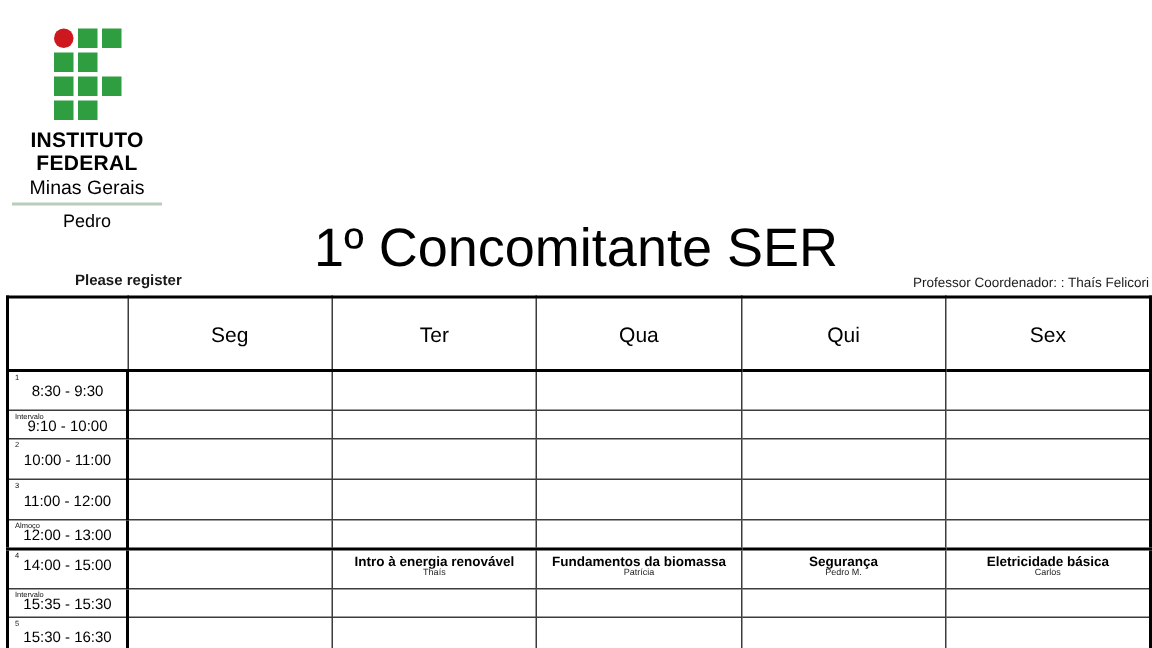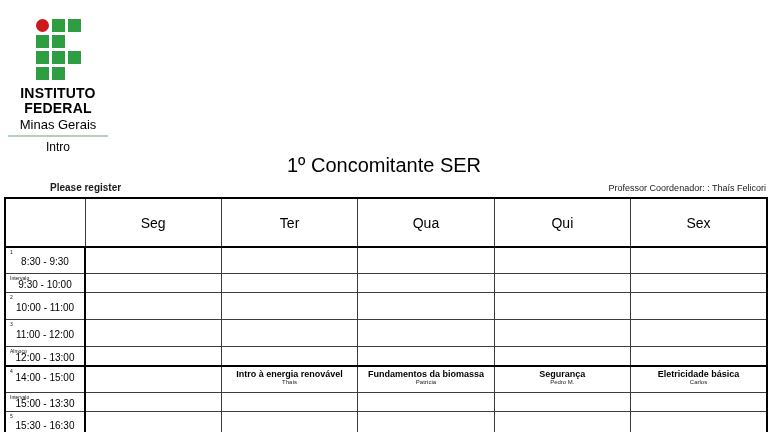--- a/index.html
+++ b/index.html
@@ -21,21 +21,21 @@
   .inst-line{font-weight:bold;font-size:14px;line-height:15px;letter-spacing:.2px;}
   .region-line{font-size:13px;line-height:15px;margin-top:1px;}
   .logo-divider{height:2px;background:#b9cdbc;width:100px;margin:3px auto 3px auto;}
   .campus-line{font-size:12px;line-height:14px;}
   
   .title-block{position:absolute;top:20px;right:10px;text-align:right;}
   .main-title{font-weight:bold;font-size:24px;line-height:28px;}
   .sub-title{font-size:16px;line-height:22px;margin-top:2px;}
   .section-title{
     position:absolute;top:148px;left:0;width:768px;text-align:center;
-    font-size:20px;line-height:34px;font-weight:400;
+    font-size:36px;line-height:34px;font-weight:400;
   }
   
   .meta-row{position:absolute;top:182px;left:6px;right:2px;display:flex;
     justify-content:space-between;align-items:center;padding-left:44px;}
   .note-left{font-size:10px;font-weight:bold;color:#1a1a1a;}
   .coordinator{font-size:9px;color:#1a1a1a;}
   
   .table-wrap{position:absolute;top:197px;left:4px;width:764px;}
   table{border-collapse:collapse;width:100%;table-layout:fixed;border:2px solid #000;}
   col.time-col{width:80px;}
@@ -70,21 +70,21 @@
       <span class="sq"></span>
       <span class="sq"></span>
       <span class="sq"></span>
       <span class="sq"></span>
       <span class="blank"></span>
     </div>
     <div class="inst-line">INSTITUTO</div>
     <div class="inst-line">FEDERAL</div>
     <div class="region-line">Minas Gerais</div>
     <div class="logo-divider"></div>
-    <div class="campus-line">Intro</div>
+    <div class="campus-line">Pedro</div>
   </div>
 
   <div class="title-block">
   </div>
 
   <div class="section-title">1º Concomitante SER</div>
 
   <div class="meta-row">
     <span class="note-left">Please register</span>
     <span class="coordinator">Professor Coordenador: : Thaís Felicori</span>
@@ -113,21 +113,21 @@
       <tbody>
           <tr class="row-class">
             <td class="time-cell"><span class="marker">1</span><span class="time">8:30 - 9:30</span></td>
             <td class="day-cell"></td>
             <td class="day-cell"></td>
             <td class="day-cell"></td>
             <td class="day-cell"></td>
             <td class="day-cell"></td>
           </tr>
           <tr class="row-break">
-            <td class="time-cell"><span class="marker">Intervalo</span><span class="time">9:30 - 10:00</span></td>
+            <td class="time-cell"><span class="marker">Intervalo</span><span class="time">9:10 - 10:00</span></td>
             <td class="day-cell"></td>
             <td class="day-cell"></td>
             <td class="day-cell"></td>
             <td class="day-cell"></td>
             <td class="day-cell"></td>
           </tr>
           <tr class="row-class-tall">
             <td class="time-cell"><span class="marker">2</span><span class="time">10:00 - 11:00</span></td>
             <td class="day-cell"></td>
             <td class="day-cell"></td>
@@ -168,21 +168,21 @@
             <td class="day-cell">
               <div class="subject">Segurança</div>
               <div class="teacher">Pedro M.</div>
             </td>
             <td class="day-cell">
               <div class="subject">Eletricidade básica</div>
               <div class="teacher">Carlos</div>
             </td>
           </tr>
           <tr class="row-break">
-            <td class="time-cell"><span class="marker">Intervalo</span><span class="time">15:00 - 13:30</span></td>
+            <td class="time-cell"><span class="marker">Intervalo</span><span class="time">15:35 - 15:30</span></td>
             <td class="day-cell"></td>
             <td class="day-cell"></td>
             <td class="day-cell"></td>
             <td class="day-cell"></td>
             <td class="day-cell"></td>
           </tr>
           <tr class="row-class">
             <td class="time-cell"><span class="marker">5</span><span class="time">15:30 - 16:30</span></td>
             <td class="day-cell"></td>
             <td class="day-cell"></td>

